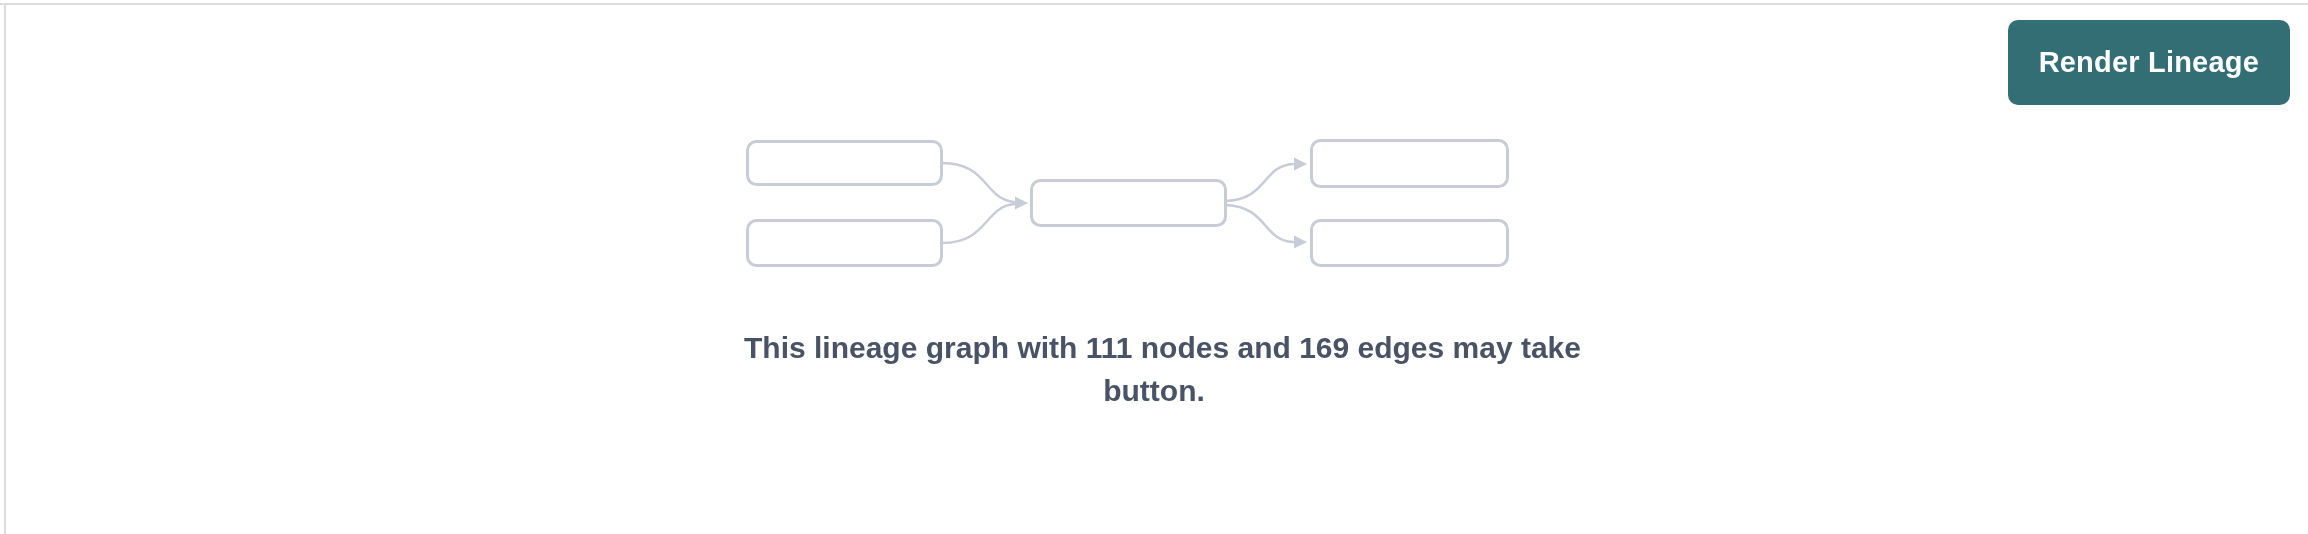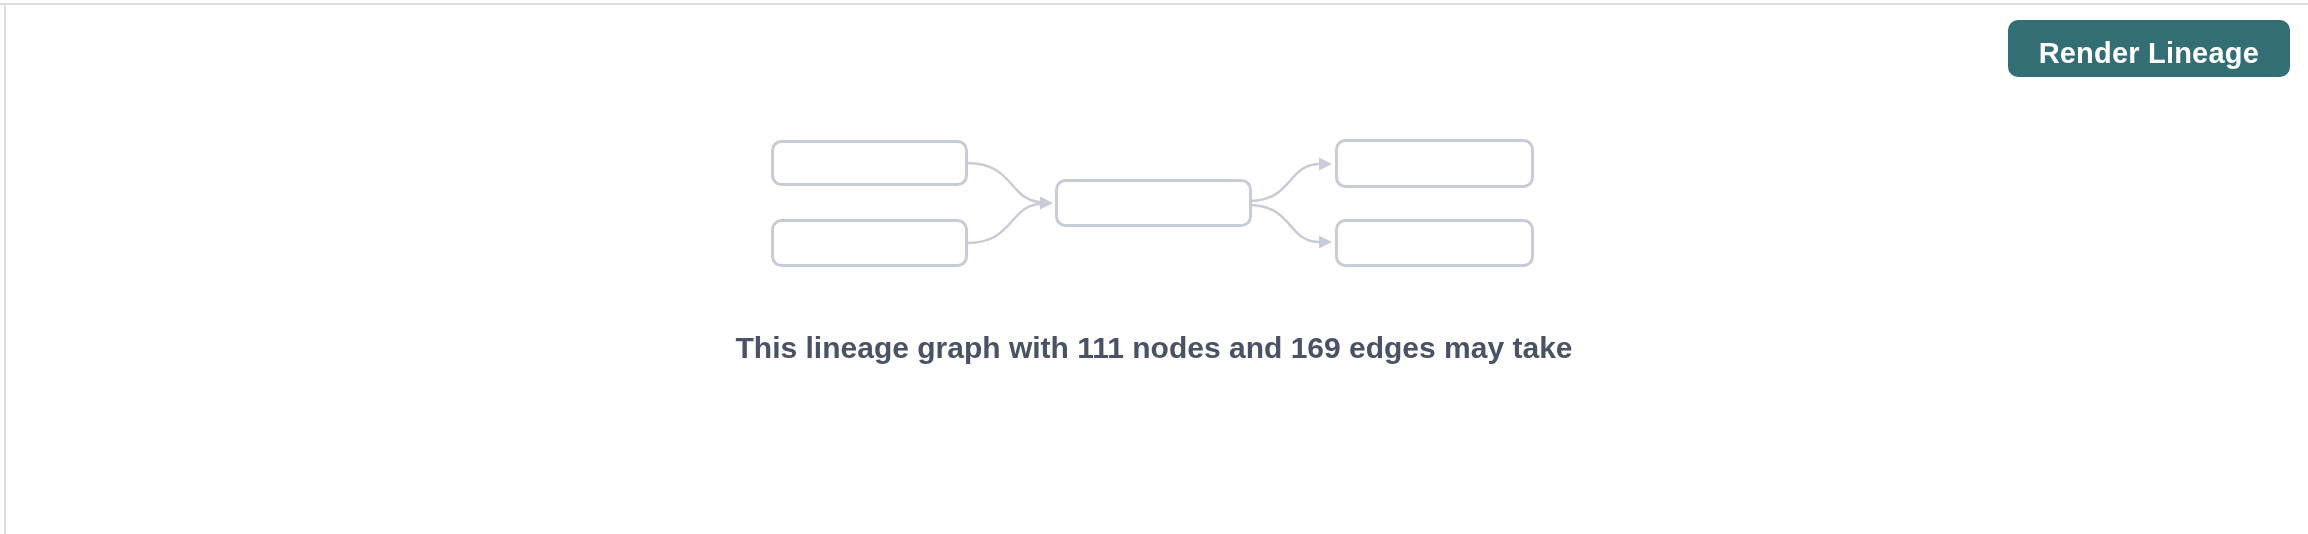--- a/index.html
+++ b/index.html
@@ -21,42 +21,41 @@
   .left-divider {
     position: absolute;
     top: 3px; left: 4px; bottom: 0;
     width: 2px;
     background: #dbdcdf;
   }
   .render-btn {
     position: absolute;
     top: 20px;
     right: 18px;
-    height: 57px;
+    height: 85px;
     padding: 0 31px;
     background: #346e75;
     color: #ffffff;
     font-family: "Liberation Sans", sans-serif;
     font-size: 29px;
     font-weight: 700;
     line-height: 67px;
     letter-spacing: 0.2px;
     border: none;
     border-radius: 10px;
     cursor: pointer;
   }
   .center-block {
     position: absolute;
     left: 50%;
     top: 138px;
     transform: translateX(-50%);
     width: 820px;
     display: flex;
     flex-direction: column;
-    align-items: center;
   }
   .graphic {
     width: 770px;
     height: 132px;
     display: block;
   }
   .msg {
     margin-top: 56px;
     text-align: center;
     color: #4a5365;
@@ -93,16 +92,17 @@
       </g>
       <g fill="#c7ccd7" stroke="none">
         <polygon points="284,65 271,58.5 271,71.5"></polygon>
         <polygon points="563,26 550,19.5 550,32.5"></polygon>
         <polygon points="563,104 550,97.5 550,110.5"></polygon>
       </g>
     </svg>
 
     <div class="msg">
       <div>This lineage graph with 111 nodes and 169 edges may take</div>
+      <div>button.</div>
     </div>
 
   </div>
 </div>
 
 </body></html>

